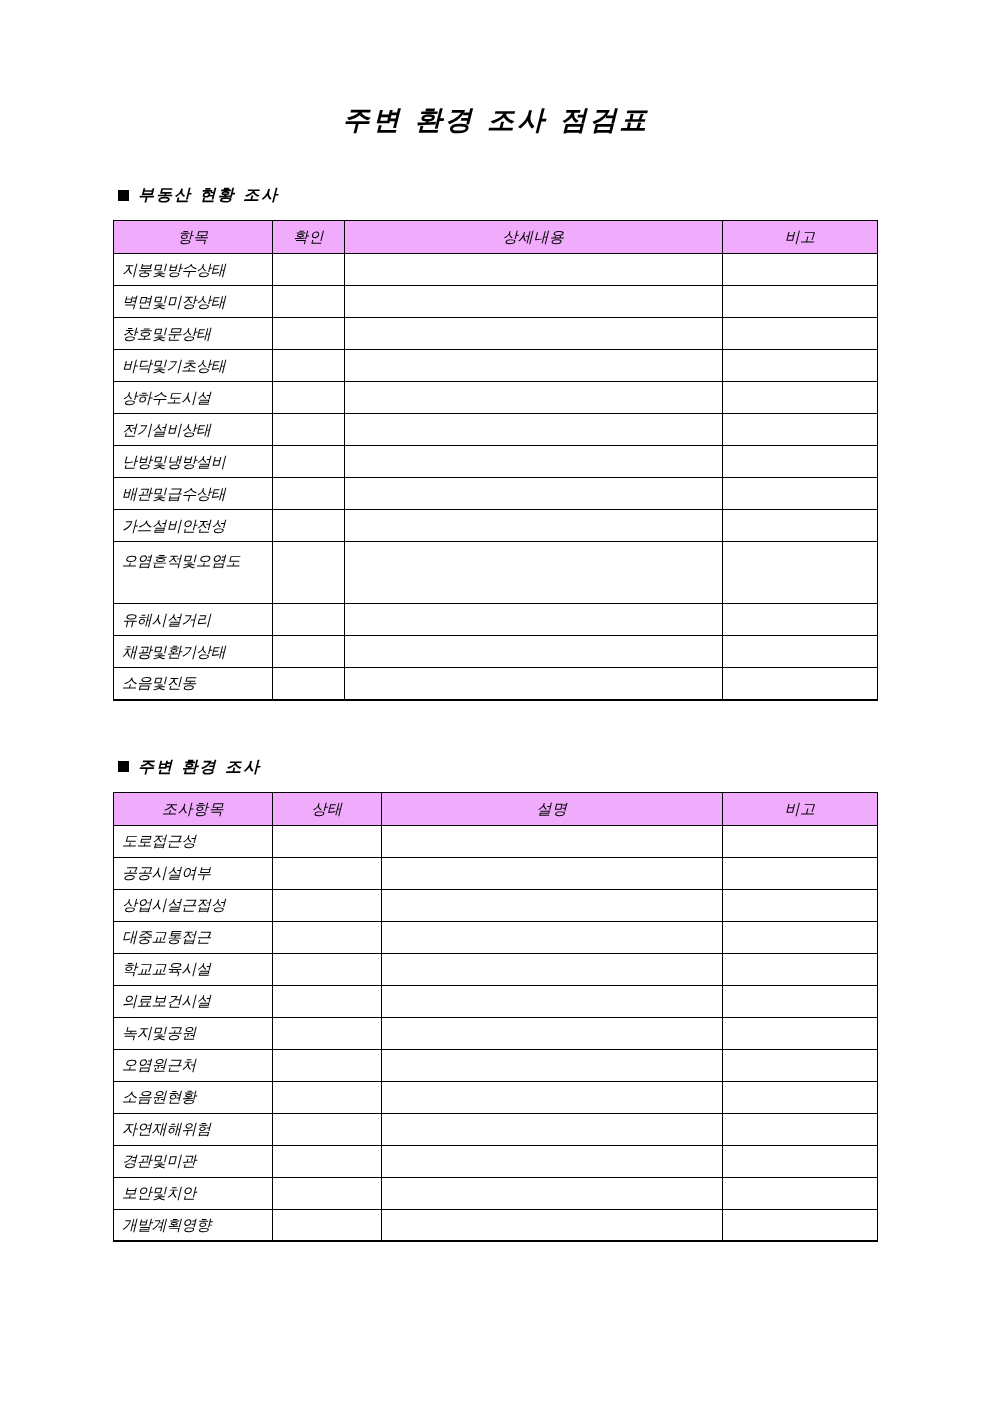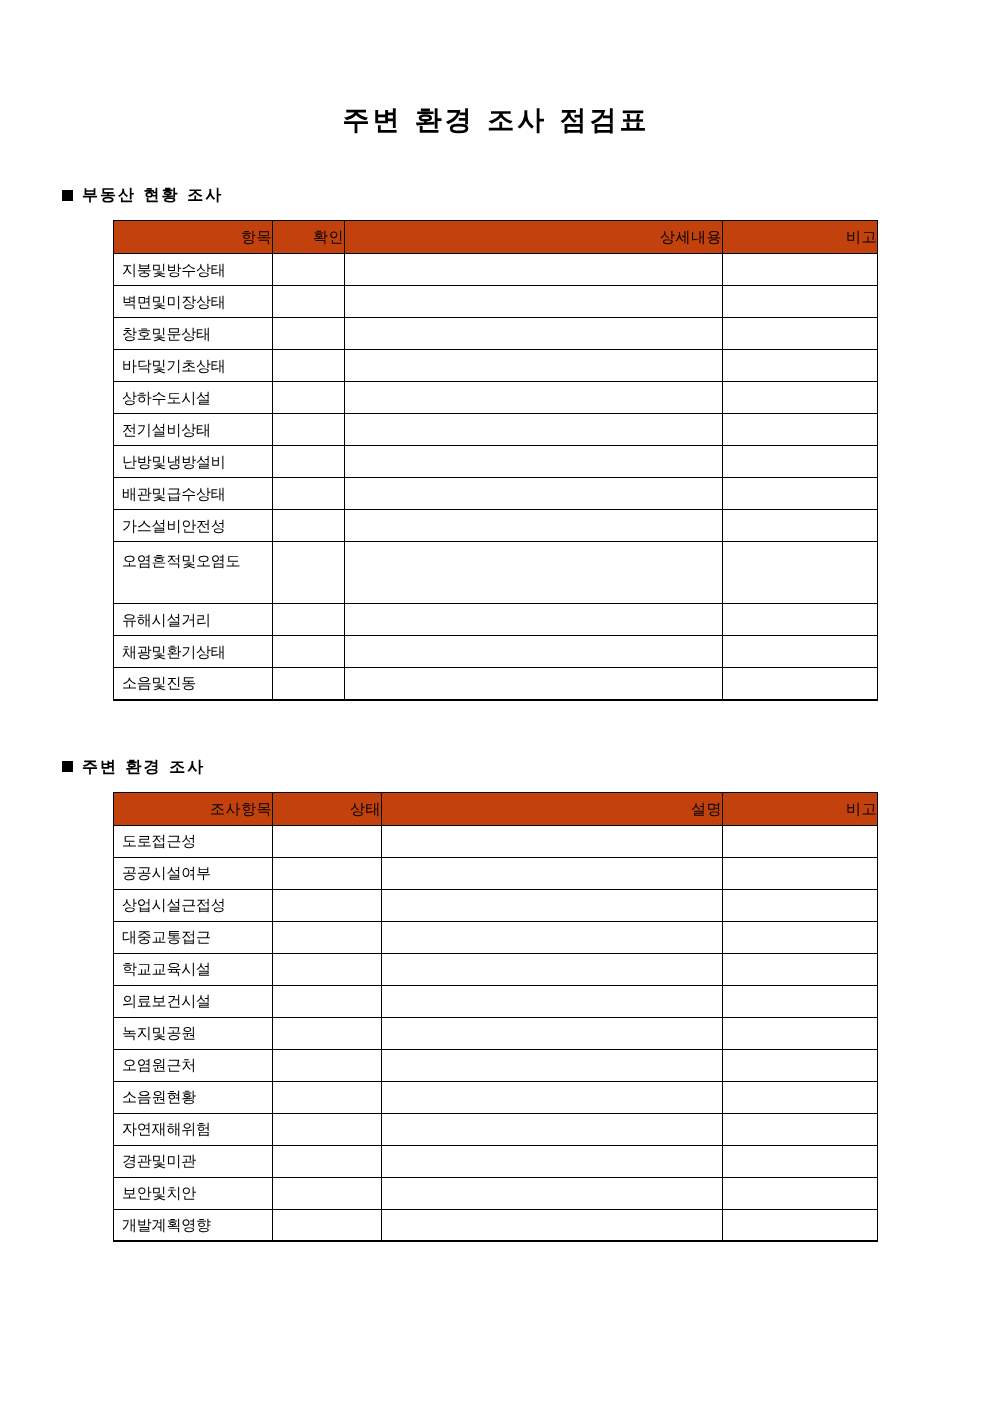--- a/index.html
+++ b/index.html
@@ -15,41 +15,42 @@
     color: #000000;
     position: relative;
     overflow: hidden;
   }
   .page {
     width: 992px;
     height: 1403px;
     box-sizing: border-box;
     padding: 0;
     position: relative;
+    font-style: italic;
   }
 
   
   .doc-title {
     text-align: center;
     font-size: 27px;
     font-weight: bold;
     letter-spacing: 3px;
     margin: 0;
     padding-top: 103px;
     line-height: 34px;
     color: #000;
   }
 
   
   .section {
     position: relative;
   }
   .section-heading {
     margin: 0;
-    padding-left: 62px;
+    padding-left: 118px;
     font-size: 16px;
     font-weight: bold;
     letter-spacing: 2px;
     line-height: 22px;
     color: #000;
     display: flex;
     align-items: center;
   }
   .bullet-square {
     display: inline-block;
@@ -80,22 +81,22 @@
     padding: 0;
     font-size: 15px;
     font-weight: normal;
     color: #000;
     vertical-align: middle;
     line-height: 20px;
     height: 32px;
     box-sizing: border-box;
   }
   table.checklist thead th {
-    background: #c2410c;
-    text-align: right;
+    background: #f0abfc;
+    text-align: center;
     height: 33px;
     font-weight: normal;
     letter-spacing: 0.5px;
   }
   table.checklist td.label-cell {
     text-align: left;
     padding: 0 6px 0 8px;
     letter-spacing: -0.2px;
     word-break: keep-all;
   }

